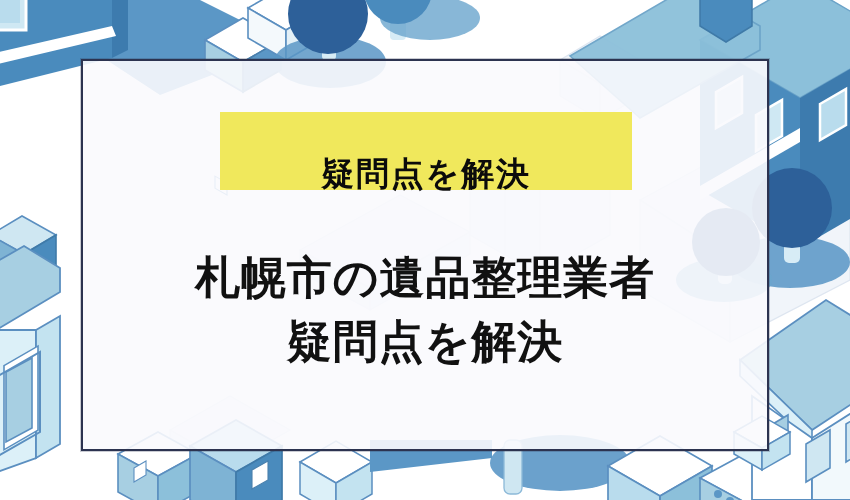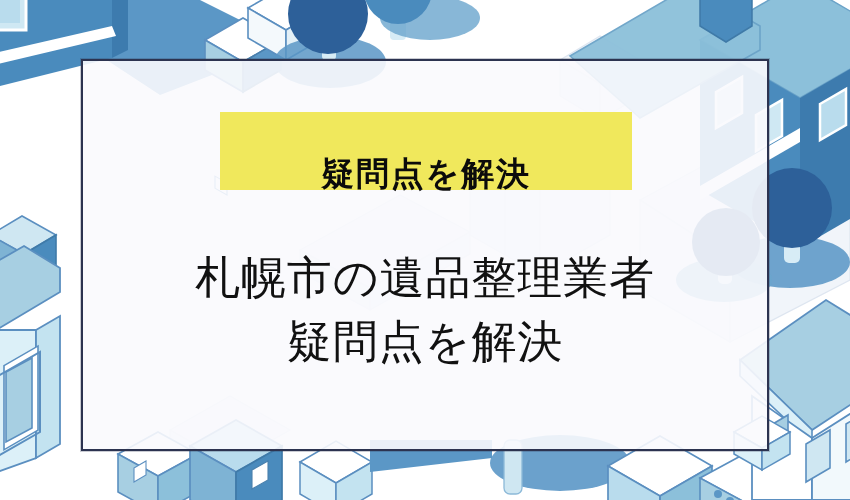--- a/index.html
+++ b/index.html
@@ -57,21 +57,21 @@
     line-height:1;
     white-space:nowrap;
   }
 
   .headline {
     position:absolute;
     left:0; right:0;
     top:185px;
     text-align:center;
     font-size:45px;
-    font-weight:400;
+    font-weight:700;
     color:#111111;
     line-height:1.42;
     letter-spacing:0.02em;
   }
   .headline .line { display:block; white-space:nowrap; }
 </style>
 </head>
 <body>
 
 <div class="canvas">

